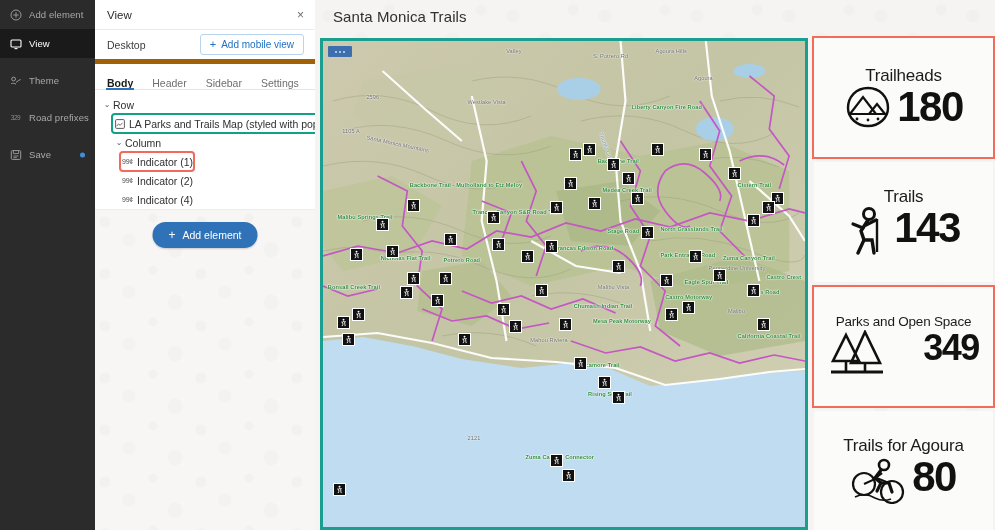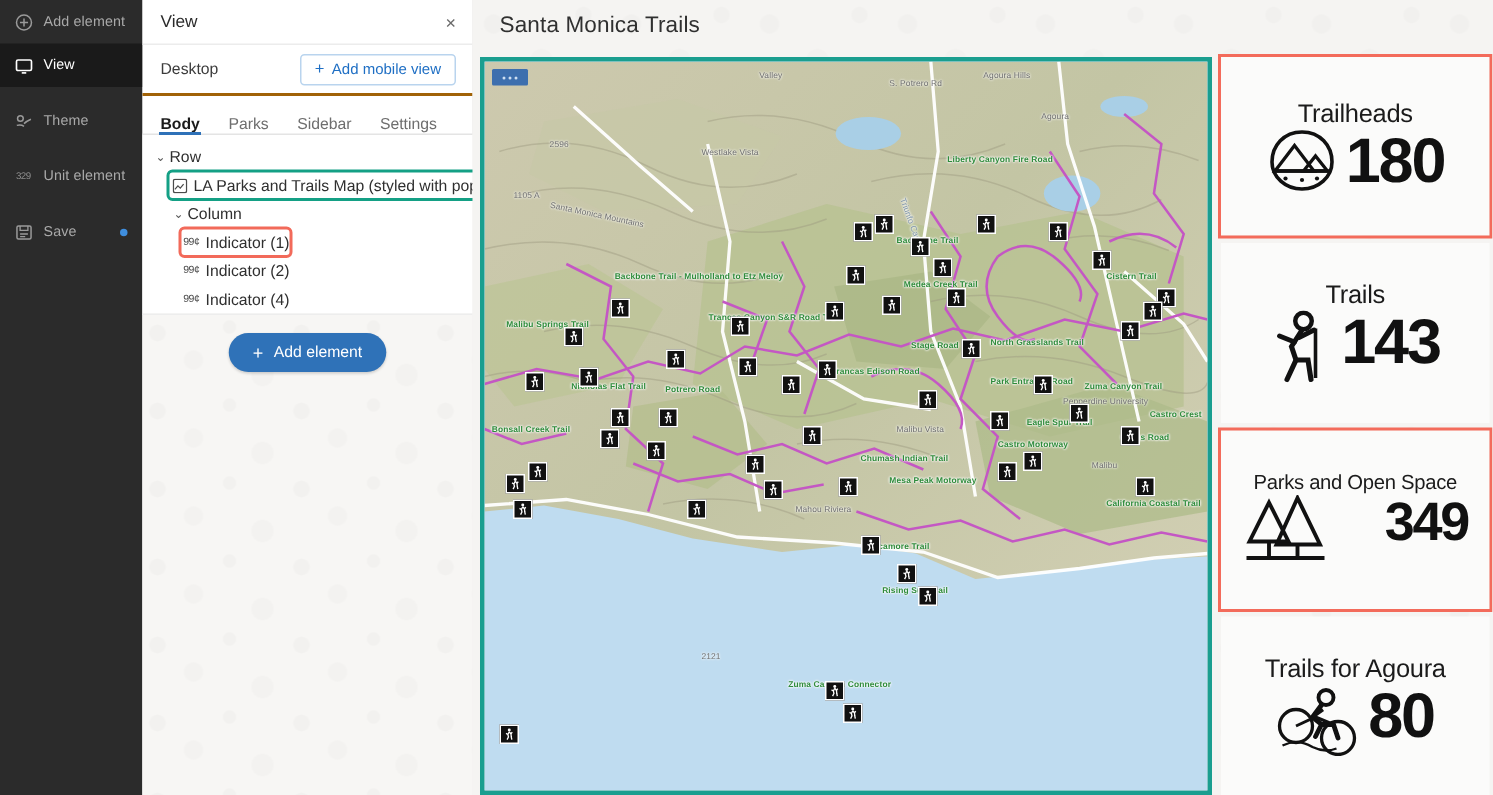--- a/index.html
+++ b/index.html
@@ -42,21 +42,21 @@
   .panel-head{
     height:30px;display:flex;align-items:center;justify-content:space-between;
     padding:0 11px 0 12px;box-sizing:border-box;flex:0 0 30px;
     border-bottom:1px solid #ececec;
   }
   .panel-title{font-size:11.5px;color:#2b2b2b;}
   .panel-close{font-size:12px;color:#6b6b6b;cursor:pointer;line-height:1;}
   .panel-row2{
     height:34px;display:flex;align-items:center;justify-content:space-between;
     padding:0 11px 0 12px;box-sizing:border-box;flex:0 0 34px;
-    border-bottom:2px solid #a16207;
+    border-bottom:5px solid #a16207;
   }
   .dev-label{font-size:10.5px;color:#3c3c3c;}
   .add-mobile{
     border:1px solid #b9d4ee;border-radius:3px;background:#fff;
     color:#1f6fc4;font-size:10px;padding:4px 9px;display:flex;align-items:center;gap:5px;
     cursor:pointer;font-family:inherit;
   }
   .add-mobile .plus{font-size:11px;line-height:1;}
   .tabs{
     display:flex;gap:19px;padding:0 12px;box-sizing:border-box;
@@ -223,21 +223,21 @@
       </span>
       <span class="rail-label">Theme</span>
     </div>
 
     <div class="rail-sp"></div>
 
     <div class="rail-item">
       <span class="rail-ico">
         <span style="font-size:6.5px;color:#8d8d8d;letter-spacing:-.4px;">329</span>
       </span>
-      <span class="rail-label">Unit element</span>
+      <span class="rail-label">Road prefixes</span>
     </div>
 
     <div class="rail-sp"></div>
 
     <div class="rail-item">
       <span class="rail-ico">
         <svg width="12" height="12" viewBox="0 0 12 12">
             <rect x="1.3" y="1.6" width="9.4" height="8.8" rx="1" fill="none" stroke="#9a9a9a" stroke-width="1"></rect>
             <path d="M3.4 1.6v3h5.2v-3M3.4 7h5.2M3.4 8.7h3.4" stroke="#9a9a9a" stroke-width=".9" fill="none"></path>
           </svg>
@@ -256,21 +256,21 @@
     <div class="panel-row2">
       <span class="dev-label">Desktop</span>
       <button class="add-mobile">
         <span class="plus">+</span>
         <span>Add mobile view</span>
       </button>
     </div>
 
     <div class="tabs">
       <div class="tab active">Body</div>
-      <div class="tab">Parks</div>
+      <div class="tab">Header</div>
       <div class="tab">Sidebar</div>
       <div class="tab">Settings</div>
     </div>
 
     <div class="tree">
 
       <div class="tnode indent1">
         <span class="caret">⌄</span>
         <span class="tlabel">Row</span>
       </div>

